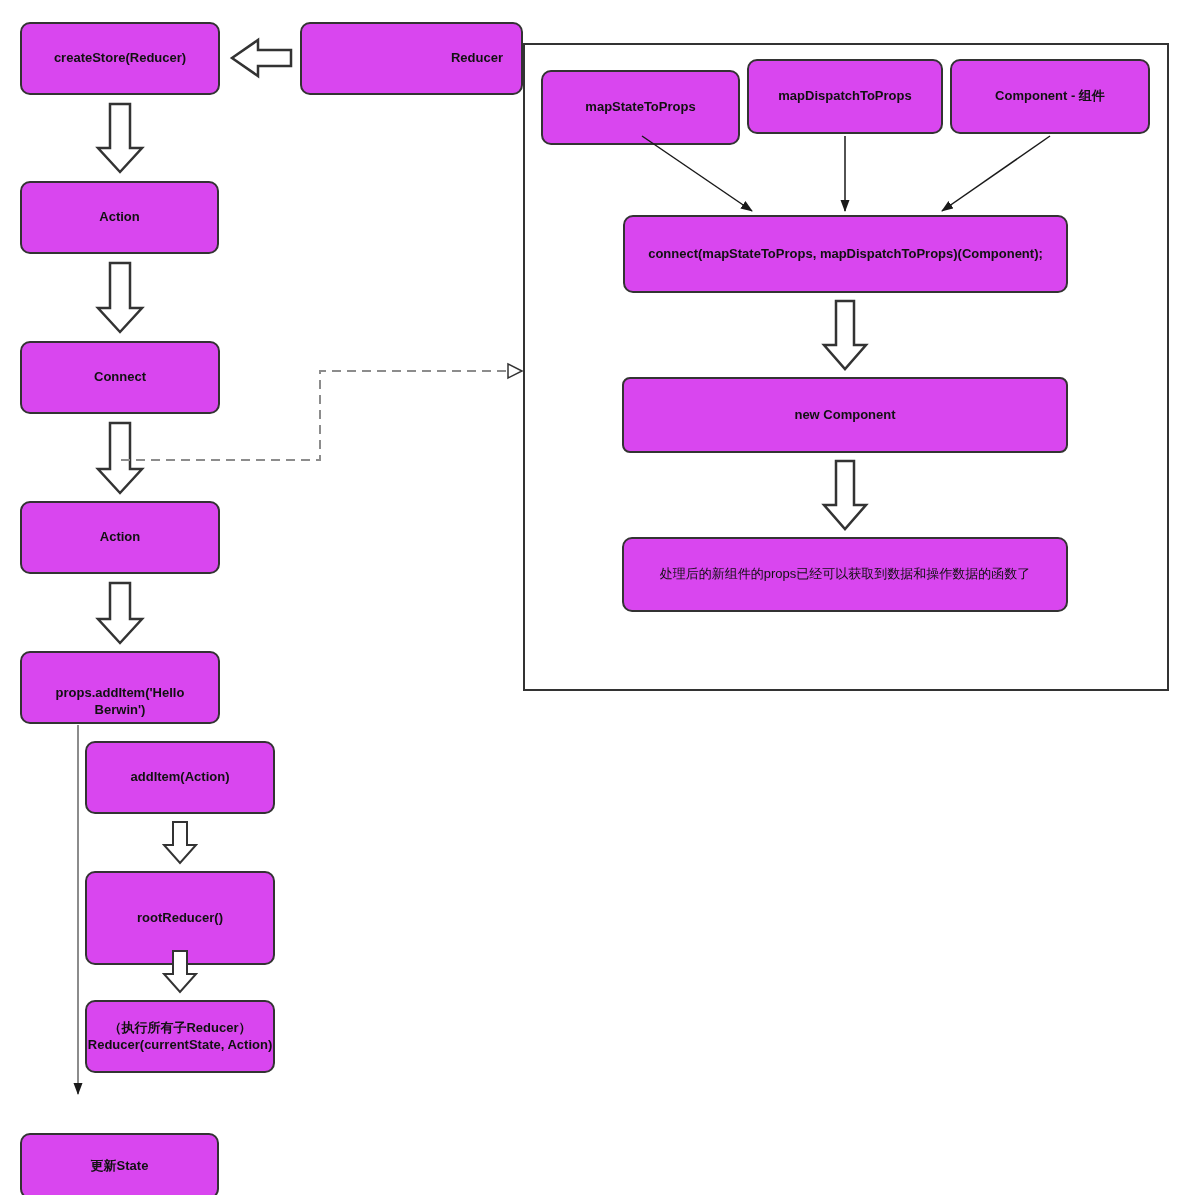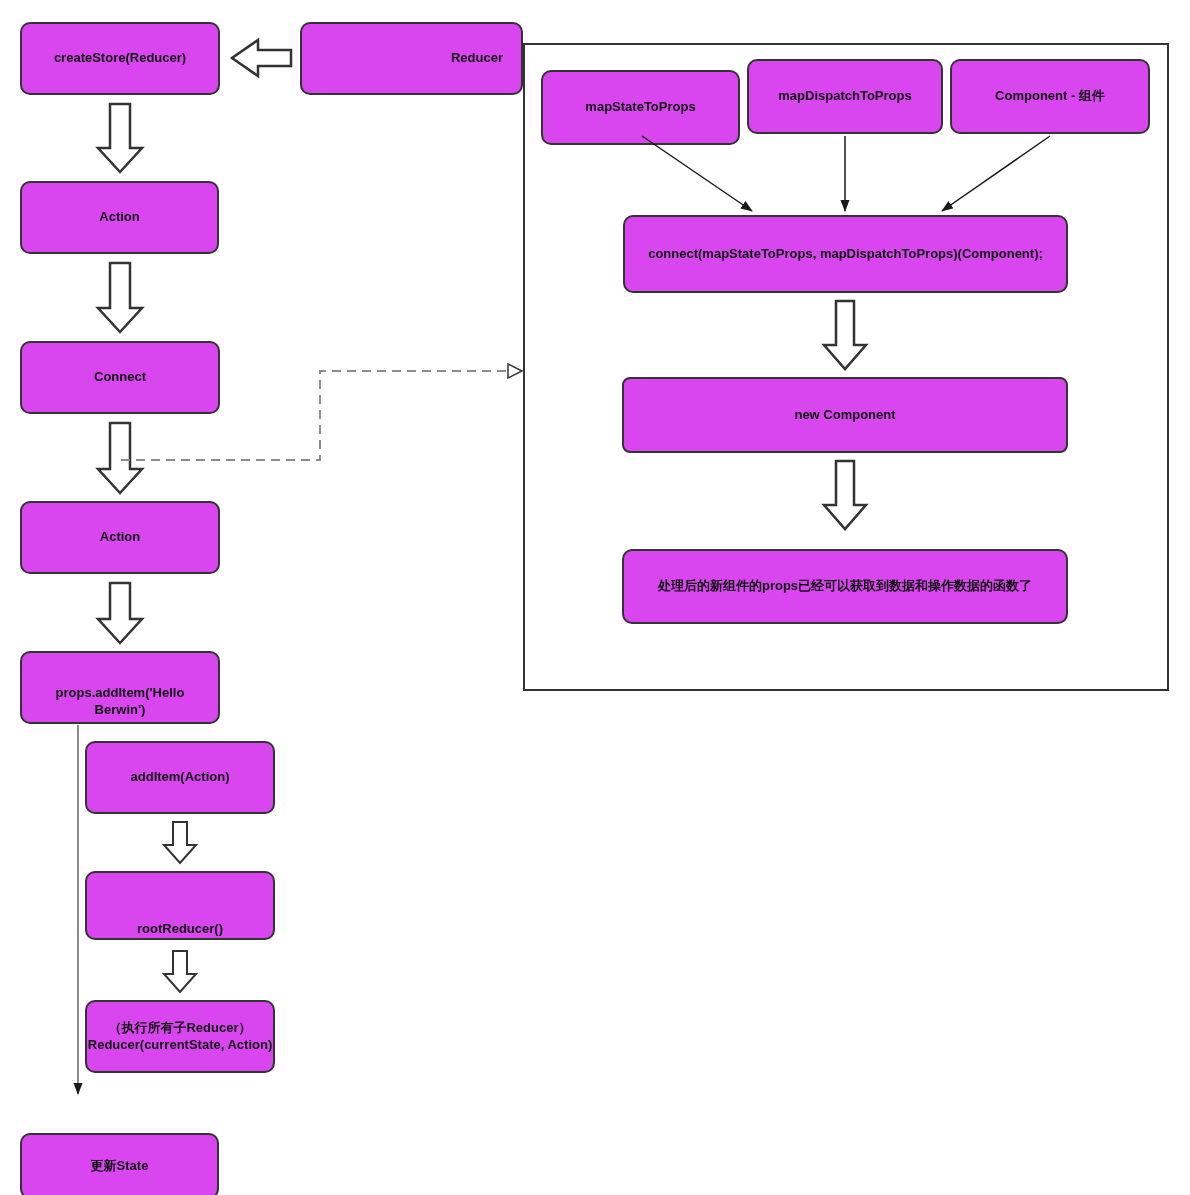--- a/index.html
+++ b/index.html
@@ -9,21 +9,21 @@
   }
   .box{
     position:absolute;box-sizing:border-box;
     border:2px solid #333333;border-radius:10px;background:#d946ef;
     display:flex;align-items:center;justify-content:center;text-align:center;
     font-weight:bold;font-size:13px;color:#111111;line-height:1.3;
     z-index:1;
   }
   .box .lbl{display:block;padding:0 18px;}
   .box.narrowwrap .lbl{padding:0 12px;margin-top:28px;}
-  .box.regular{font-weight:bold;margin-top:12px;}
+  .box.regular{font-weight:normal;}
   .panel{
     position:absolute;box-sizing:border-box;
     border:2px solid #333333;background:transparent;border-radius:0;
     z-index:0;
   }
   svg.connectors{position:absolute;left:0;top:0;z-index:2;pointer-events:none;}
   .block-arrow{fill:#ffffff;stroke:#333333;stroke-width:2.5;stroke-linejoin:miter;}
   .block-arrow.small{stroke-width:2;}
   .thin{stroke:#1a1a1a;stroke-width:1.5;fill:none;}
   .thin.gray{stroke:#666666;}
@@ -88,21 +88,21 @@
   </div>
 
   <div class="box narrowwrap" style="left:20px;top:651px;width:200px;height:73px;">
     <span class="lbl">props.addItem('Hello Berwin')</span>
   </div>
 
   <div class="box" style="left:85px;top:741px;width:190px;height:73px;">
     <span class="lbl">addItem(Action)</span>
   </div>
 
-  <div class="box" style="left:85px;top:871px;width:190px;height:69px;align-items:flex-end;">
+  <div class="box" style="left:85px;top:871px;width:190px;height:94px;">
     <span class="lbl">rootReducer()</span>
   </div>
 
   <div class="box" style="left:85px;top:1000px;width:190px;height:73px;">
     <span class="lbl" style="padding:0 0;">（执行所有子Reducer）Reducer(currentState, Action)</span>
   </div>
 
   <div class="box" style="left:20px;top:1101px;width:199px;height:66px;margin-top:32px;">
     <span class="lbl">更新State</span>
   </div>

